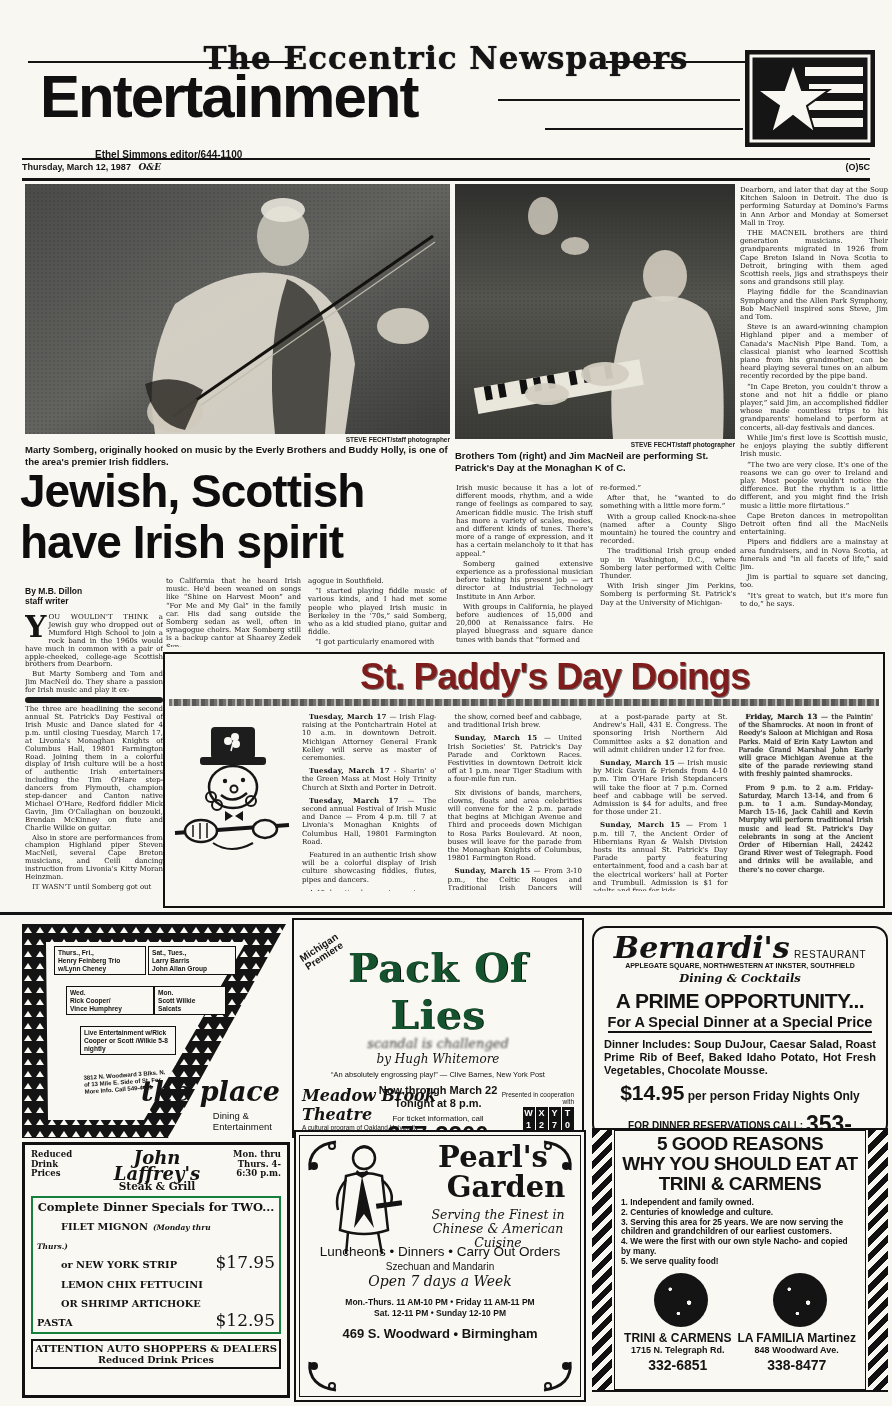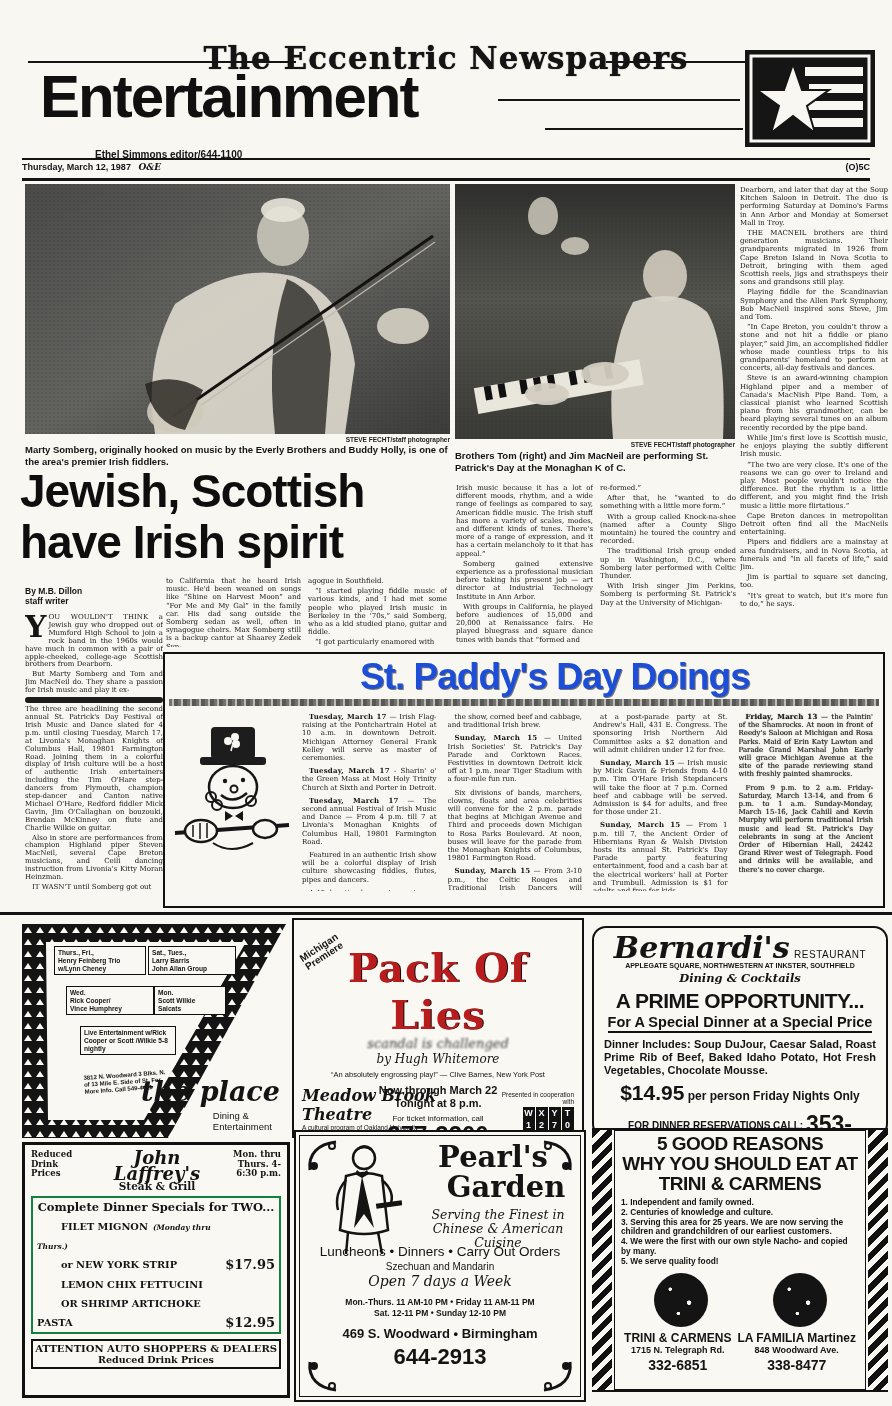--- a/index.html
+++ b/index.html
@@ -24,21 +24,21 @@
   .byline{left:25px;top:586px;font-size:8.5px;font-weight:bold;font-family:"Liberation Sans",sans-serif;line-height:10px;}
   .art{font-size:7px;line-height:8.2px;text-align:justify;overflow:hidden;}
   .art p{margin:0 0 2px 0;text-indent:7px;}
   .art p.noind{text-indent:0;}
   .col1x{line-height:7.9px;}
   .dropcap{float:left;font-size:30px;line-height:24px;font-weight:bold;margin:1px 2px 0 0;}
   .smudge{height:6px;background:#1c1c1c;border-radius:3px;filter:blur(0.6px);margin:1px 0 3px 0;}
   
   .paddys{left:163px;top:652px;width:722px;height:256px;border:2.5px solid #111;background:#f8f7f2;box-sizing:border-box;}
   .paddys-title{margin:2px 8px 0 195px;font-weight:bold;font-size:37px;letter-spacing:-1px;
-                font-family:"Liberation Sans",sans-serif;color:#1d4ed8;text-shadow:1px 1px 0 #777;}
+                font-family:"Liberation Sans",sans-serif;color:#7f1d1d;text-shadow:1px 1px 0 #777;}
   .speckle{height:7px;margin:1px 4px 0 4px;background:repeating-linear-gradient(90deg,#5a5a5a 0 3px,#b5b2aa 3px 5px,#3c3c3c 5px 9px);opacity:.85;}
   .paddys-row{display:flex;gap:11px;padding:7px 10px 4px 8px;}
   .lep-box{width:118px;flex:none;}
   .pcol{flex:1;font-size:7px;line-height:8.2px;text-align:justify;overflow:hidden;height:178px;}
   .pcol p{margin:0 0 5px 0;text-indent:7px;}
   .pcol b{letter-spacing:.2px;}
   .mottle{color:#23231f;text-shadow:0 0 1px #66655e;}
   
   .ad{box-sizing:border-box;background:#f9f8f3;}
   
@@ -46,21 +46,21 @@
   .pbox{position:absolute;border:1.5px solid #111;background:#f9f8f3;font-family:"Liberation Sans",sans-serif;
         font-weight:bold;font-size:6.6px;line-height:7.8px;padding:2px 3px;}
   .place-logo{position:absolute;right:8px;bottom:34px;font-style:italic;font-weight:bold;font-size:27px;line-height:24px;}
   .place-tag{position:absolute;right:16px;bottom:6px;font-family:"Liberation Sans",sans-serif;font-size:9.5px;line-height:11px;}
   .place-addr{position:absolute;left:62px;top:148px;width:82px;font-size:6px;line-height:7px;font-weight:bold;
               font-family:"Liberation Sans",sans-serif;transform:rotate(-4deg);}
   
   .pack-box{left:292px;top:918px;width:292px;height:220px;border:2px solid #111;text-align:center;}
   .premiere{position:absolute;left:6px;top:22px;transform:rotate(-33deg);font-family:"Liberation Sans",sans-serif;
             font-weight:bold;font-size:10px;line-height:10px;}
-  .pack-title{margin-top:24px;font-weight:bold;font-size:40px;letter-spacing:1px;color:#b91c1c;text-shadow:1px 0 0 #0c0c0c;}
+  .pack-title{margin-top:24px;font-weight:bold;font-size:40px;letter-spacing:1px;color:#14532d;text-shadow:1px 0 0 #0c0c0c;}
   .pack-smudge{font-style:italic;font-size:13px;color:#3a3a3a;filter:blur(1.3px);margin-top:-2px;}
   .pack-author{font-style:italic;font-size:12px;margin-top:1px;}
   .pack-quote{font-size:7.5px;margin-top:4px;font-family:"Liberation Sans",sans-serif;}
   .pack-dates{font-weight:bold;font-size:11px;margin-top:5px;font-family:"Liberation Sans",sans-serif;line-height:13px;}
   .pack-tickets{font-size:8px;margin-top:4px;font-family:"Liberation Sans",sans-serif;}
   .pack-phone{font-weight:bold;font-size:24px;line-height:24px;font-family:"Liberation Sans",sans-serif;}
   .pack-wmc{font-size:7px;font-family:"Liberation Sans",sans-serif;}
   .pack-bottom{position:absolute;left:8px;right:8px;bottom:5px;display:flex;justify-content:space-between;align-items:flex-end;text-align:left;}
   .mbt{font-style:italic;font-weight:bold;font-size:16px;}
   .mbt-sub{font-size:6.5px;font-family:"Liberation Sans",sans-serif;}
@@ -85,21 +85,21 @@
   
   .laf-box{left:22px;top:1142px;width:268px;height:256px;border:3px solid #111;padding:5px 6px;}
   .laf-head{display:flex;justify-content:space-between;font-size:8.5px;font-weight:bold;line-height:9.5px;}
   .laf-script{font-style:italic;font-weight:bold;font-size:18px;line-height:16px;text-align:center;}
   .laf-sub{font-weight:bold;font-size:10.5px;text-align:center;}
   .laf-specials{border:2px solid #15803d;margin-top:4px;padding:2px 4px;}
   .laf-sp-title{text-align:center;font-weight:bold;font-size:11.5px;}
   .laf-item{display:flex;justify-content:space-between;align-items:flex-end;margin-top:1px;}
   .laf-item .nm{font-weight:bold;font-size:9.8px;line-height:10.5px;margin-left:24px;}
   .laf-item .nt{font-style:italic;font-weight:bold;font-size:7.5px;}
-  .laf-item .pr{font-weight:bold;font-size:13px;}
+  .laf-item .pr{font-weight:normal;font-size:17px;}
   .laf-att{border:2px solid #111;margin-top:5px;text-align:center;font-weight:bold;padding:2px;}
   .laf-att .a1{font-size:10px;text-align:right;}
   .laf-att .a2{font-size:9.5px;}
   
   .pearl-box{left:294px;top:1130px;width:292px;height:272px;border:2px solid #111;}
   .pearl-inner{position:absolute;left:3px;top:3px;right:3px;bottom:3px;border:1px solid #111;text-align:center;}
   .pearl-name{position:absolute;left:108px;top:6px;width:170px;text-align:center;font-weight:bold;font-size:29px;line-height:30px;}
   .pearl-tag{position:absolute;left:118px;top:72px;width:160px;font-style:italic;font-size:12.5px;line-height:14px;}
   .pearl-mid{position:absolute;left:10px;top:108px;right:10px;font-family:"Liberation Sans",sans-serif;}
   .pearl-l1{font-size:13.5px;}
@@ -219,22 +219,22 @@
       <ellipse cx="92" cy="210" rx="22" ry="11" fill="#d3cec1" opacity="0.95"></ellipse>
     </svg>
   </div>
   <div class="abs credit sans" style="left:455px;top:441px;width:280px;">STEVE FECHT/staff photographer</div>
   <div class="abs caption" style="left:455px;top:450px;width:282px;">Brothers Tom (right) and Jim MacNeil are performing St. Patrick's Day at the Monaghan K of C.</div>
 
   <div class="abs art" style="left:740px;top:186px;width:148px;height:462px;">
     <p class="noind">Dearborn, and later that day at the Soup Kitchen Saloon in Detroit. The duo is performing Saturday at Domino's Farms in Ann Arbor and Monday at Somerset Mall in Troy.</p>
     <p>THE MACNEIL brothers are third generation musicians. Their grandparents migrated in 1926 from Cape Breton Island in Nova Scotia to Detroit, bringing with them aged Scottish reels, jigs and strathspeys their sons and grandsons still play.</p>
     <p>Playing fiddle for the Scandinavian Symphony and the Allen Park Symphony, Bob MacNeil inspired sons Steve, Jim and Tom.</p>
+    <p>Steve is an award-winning champion Highland piper and a member of Canada's MacNish Pipe Band. Tom, a classical pianist who learned Scottish piano from his grandmother, can be heard playing several tunes on an album recently recorded by the pipe band.</p>
     <p>“In Cape Breton, you couldn't throw a stone and not hit a fiddle or piano player,” said Jim, an accomplished fiddler whose made countless trips to his grandparents' homeland to perform at concerts, all-day festivals and dances.</p>
-    <p>Steve is an award-winning champion Highland piper and a member of Canada's MacNish Pipe Band. Tom, a classical pianist who learned Scottish piano from his grandmother, can be heard playing several tunes on an album recently recorded by the pipe band.</p>
     <p>While Jim's first love is Scottish music, he enjoys playing the subtly different Irish music.</p>
     <p>“The two are very close. It's one of the reasons we can go over to Ireland and play. Most people wouldn't notice the difference. But the rhythm is a little different, and you might find the Irish music a little more flirtatious.”</p>
     <p>Cape Breton dances in metropolitan Detroit often find all the MacNeils entertaining.</p>
     <p>Pipers and fiddlers are a mainstay at area fundraisers, and in Nova Scotia, at funerals and “in all facets of life,” said Jim.</p>
     <p>Jim is partial to square set dancing, too.</p>
     <p>“It's great to watch, but it's more fun to do,” he says.</p>
   </div>
 
   <div class="abs headline sans">
     <div>Jewish, Scottish</div>
@@ -496,21 +496,20 @@
       <div class="pearl-tag">Serving the Finest in Chinese &amp; American Cuisine</div>
       <div class="pearl-mid">
         <div class="pearl-l1">Luncheons • Dinners • Carry Out Orders</div>
         <div class="pearl-l2">Szechuan and Mandarin</div>
         <div class="pearl-l3">Open 7 days a Week</div>
         <div class="pearl-hrs">
           <div>Mon.-Thurs. 11 AM-10 PM • Friday 11 AM-11 PM</div>
           <div>Sat. 12-11 PM • Sunday 12-10 PM</div>
         </div>
         <div class="pearl-addr">469 S. Woodward • Birmingham</div>
-        <div class="pearl-phone">644-2913</div>
       </div>
     </div>
   </div>
 
   <div class="abs ad trini-box">
     <div class="stripes" style="left:0;"></div>
     <div class="stripes" style="right:0;"></div>
     <div class="trini-inner">
       <div class="trini-head">
         <div>5 GOOD REASONS</div>

